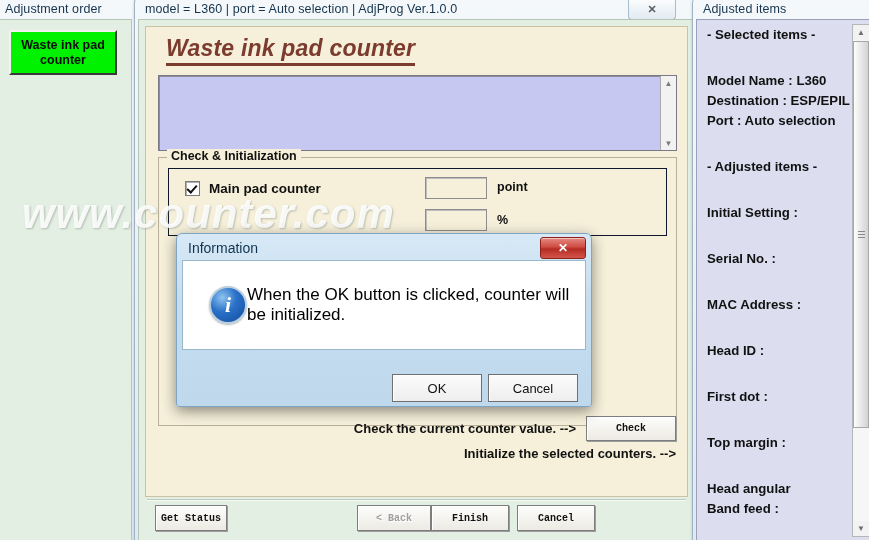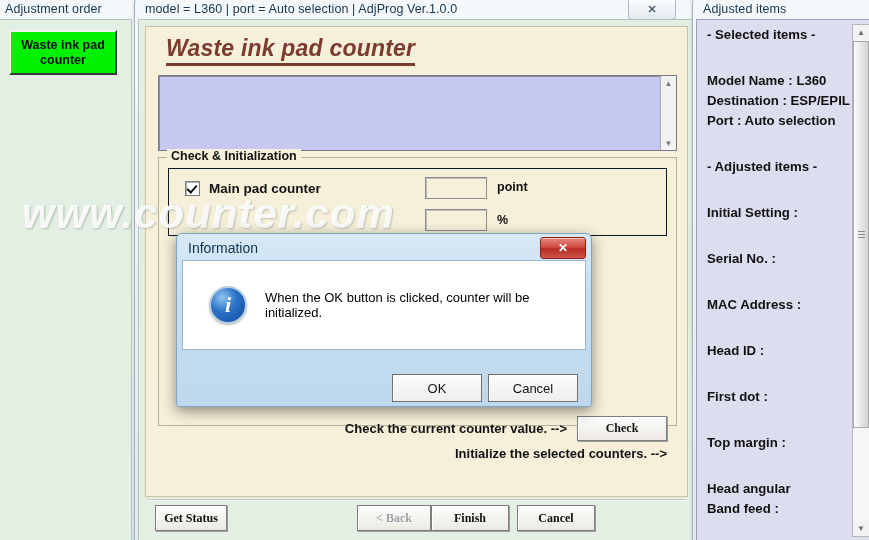--- a/index.html
+++ b/index.html
@@ -130,31 +130,31 @@
   .val-field{
     position:absolute;width:60px;height:20px;background:#f6f0da;
     border:1px solid #8d8d8d;box-shadow:inset 1px 1px 0 #bdbdbd;
   }
   #valPoint{left:256px;top:8px;}
   #valPct{left:256px;top:40px;}
   .unit{position:absolute;font-size:12.5px;font-weight:bold;color:#111;}
   #unitPoint{left:328px;top:11px;}
   #unitPct{left:328px;top:44px;}
 
-  .action-row{position:absolute;right:9px;display:flex;align-items:center;gap:10px;}
+  .action-row{position:absolute;right:0;display:flex;align-items:center;gap:10px;}
   #rowCheck{top:258px;}
   #rowInit{top:288px;}
   .action-label{font-size:13px;font-weight:bold;color:#111;white-space:nowrap;}
   .btn{
     background:linear-gradient(180deg,#fdfdfd 0%,#eceae2 100%);
     border:1px solid #7d7d7d;
     box-shadow:inset 1px 1px 0 #ffffff, 1px 1px 0 #9c9c9c;
-    font-size:12px;font-weight:bold;color:#111;
-    display:flex;align-items:center;justify-content:center;
-    cursor:pointer;font-family:Liberation Serif, serif;
+    font-size:10px;font-weight:bold;color:#111;
+    display:flex;align-items:center;justify-content:center;
+    cursor:pointer;font-family:Liberation Mono, monospace;
   }
   .btn.wide{width:88px;height:23px;}
 
   .footer-sep{
     position:absolute;left:8px;right:8px;bottom:40px;height:0;
     border-top:1px solid #bfcabf;border-bottom:1px solid #f3fbf3;
   }
   .footer{
     position:absolute;left:0;right:0;bottom:0;height:44px;
   }
@@ -243,21 +243,21 @@
     margin-left:26px;width:34px;height:34px;border-radius:50%;
     background:radial-gradient(circle at 33% 28%,#8fc4f0 0%,#2a72c8 42%,#124a9c 100%);
     border:2px solid #b9cede;
     display:flex;align-items:center;justify-content:center;
     color:#ffffff;font-size:22px;font-weight:bold;font-style:italic;
     font-family:"Liberation Serif", serif;
     box-shadow:0 1px 2px rgba(0,0,0,.3);
     flex:0 0 auto;
   }
   .dlg-msg{
-    margin-left:18px;font-size:13px;color:#000;
+    font-size:17px;color:#000;
   }
   .dlg-footer{
     position:absolute;left:5px;right:5px;top:115px;height:50px;
   }
   .dlg-btn{
     position:absolute;top:25px;width:88px;height:26px;
     background:linear-gradient(180deg,#fbfbfb 0%,#eeeeee 100%);
     border:1px solid #707070;
     box-shadow:inset 1px 1px 0 #ffffff;
     font-size:13px;color:#111;

